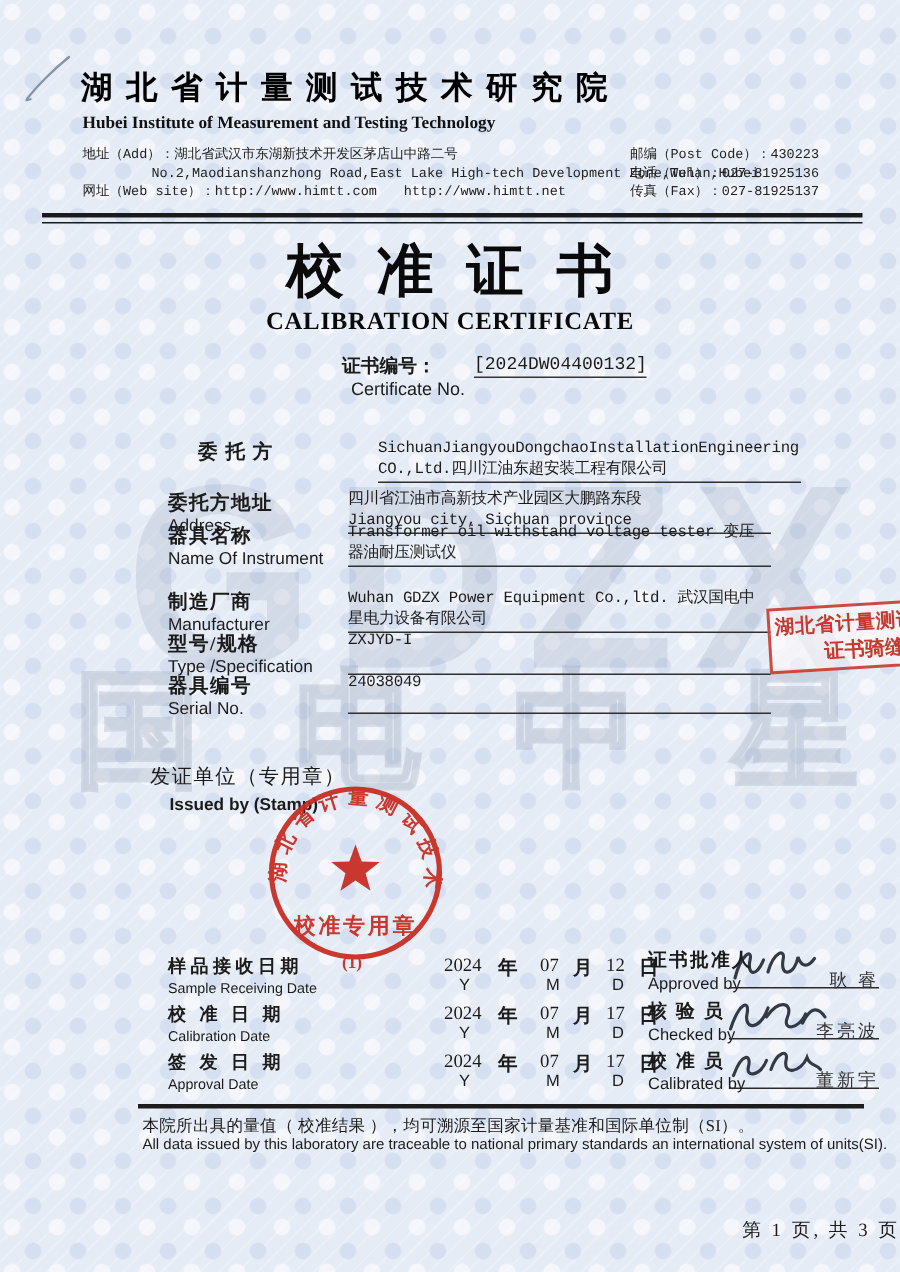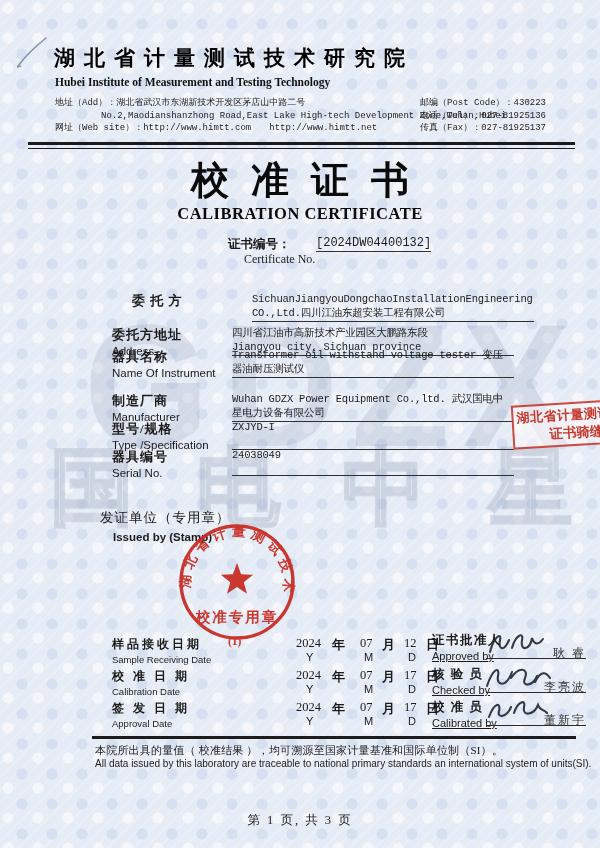--- a/index.html
+++ b/index.html
@@ -33,21 +33,21 @@
   .dbl-rule{left:28px;top:142px;width:547px;height:3px;border-top:3px solid #1a1a1a;border-bottom:1px solid #1a1a1a;}
 
   
   .title-cn{left:0;top:155px;width:600px;text-align:center;font-size:38px;font-weight:600;
     letter-spacing:22px;text-indent:22px;color:#0a0a0a;}
   .title-en{left:0;top:204px;width:600px;text-align:center;font-size:16.5px;font-weight:bold;
     letter-spacing:0.5px;color:#0a0a0a;}
 
   
   .certno-cn{left:228px;top:236px;font-size:12.5px;font-weight:bold;}
-  .certno-en{left:244px;top:252px;font-family:Liberation Serif, serif;font-size:12px;}
+  .certno-en{left:234px;top:252px;font-family:Liberation Sans, sans-serif;font-size:12px;}
   .certno-val{left:316px;top:236px;font-family:"Liberation Mono",monospace;font-size:12px;
     border-bottom:1px solid #333;padding-bottom:1px;}
 
   
   #fields .frow{position:absolute;left:112px;width:402px;}
   #fields .frow:nth-child(1){top:292px;margin-left:20px;} #fields .frow:nth-child(2){top:326px;}
   #fields .frow:nth-child(3){top:348px;} #fields .frow:nth-child(4){top:392px;}
   #fields .frow:nth-child(5){top:420px;} #fields .frow:nth-child(6){top:448px;}
   .fcn{font-size:13px;font-weight:bold;letter-spacing:1px;white-space:nowrap;}
   .fen{font-family:"Liberation Sans",sans-serif;font-size:11.5px;margin-top:1px;white-space:nowrap;}
@@ -76,30 +76,30 @@
   .dval{position:absolute;left:184px;top:0;display:grid;grid-template-columns:36px 28px 22px 22px 22px 16px;grid-auto-rows:15px;}
   .dnum{font-size:12.5px;text-align:left;}
   .dunit{font-size:13px;font-weight:bold;}
   .dsub{font-family:"Liberation Sans",sans-serif;font-size:11px;grid-row:2;}
   .dsub.c1{grid-column:1;padding-left:10px;} .dsub.c3{grid-column:3;padding-left:4px;} .dsub.c5{grid-column:5;padding-left:4px;}
 
   
   #officials .orow{position:absolute;left:432px;width:160px;height:34px;}
   #officials .orow:nth-child(1){top:632px;} #officials .orow:nth-child(2){top:666px;} #officials .orow:nth-child(3){top:699px;}
   .ocn{font-size:12.5px;font-weight:bold;letter-spacing:1.5px;white-space:nowrap;}
-  .oen{font-family:"Liberation Sans",sans-serif;font-size:11px;margin-top:1px;white-space:nowrap;text-decoration:underline;}
+  .oen{font-family:"Liberation Sans",sans-serif;font-size:11px;margin-top:1px;white-space:nowrap;}
   .oline{position:absolute;left:54px;top:4px;width:100px;height:22px;border-bottom:1.2px solid #2a2a2a;}
   .sig{position:absolute;left:-4px;top:-10px;}
   .oname{position:absolute;right:0;top:9px;font-size:12px;letter-spacing:2px;color:#333;white-space:nowrap;}
 
   
   .foot-rule{left:92px;top:736px;width:484px;height:2.5px;background:#1c1c1c;}
   .foot-cn{left:95px;top:743px;font-size:11px;letter-spacing:0.2px;white-space:nowrap;}
   .foot-en{left:95px;top:758px;font-family:"Liberation Sans",sans-serif;font-size:10px;white-space:nowrap;}
-  .page-no{left:0;top:812px;width:600px;text-align:center;font-size:12.5px;letter-spacing:2px;}
+  .page-no{left:0;top:812px;width:600px;text-align:right;font-size:12.5px;letter-spacing:2px;}
 
   .scratch{left:8px;top:24px;}
 </style>
 </head>
 <body>
 
 <div class="page">
 
   <div class="wm-letters">GDZX</div>
   <div class="wm-cn">国电中星</div>

